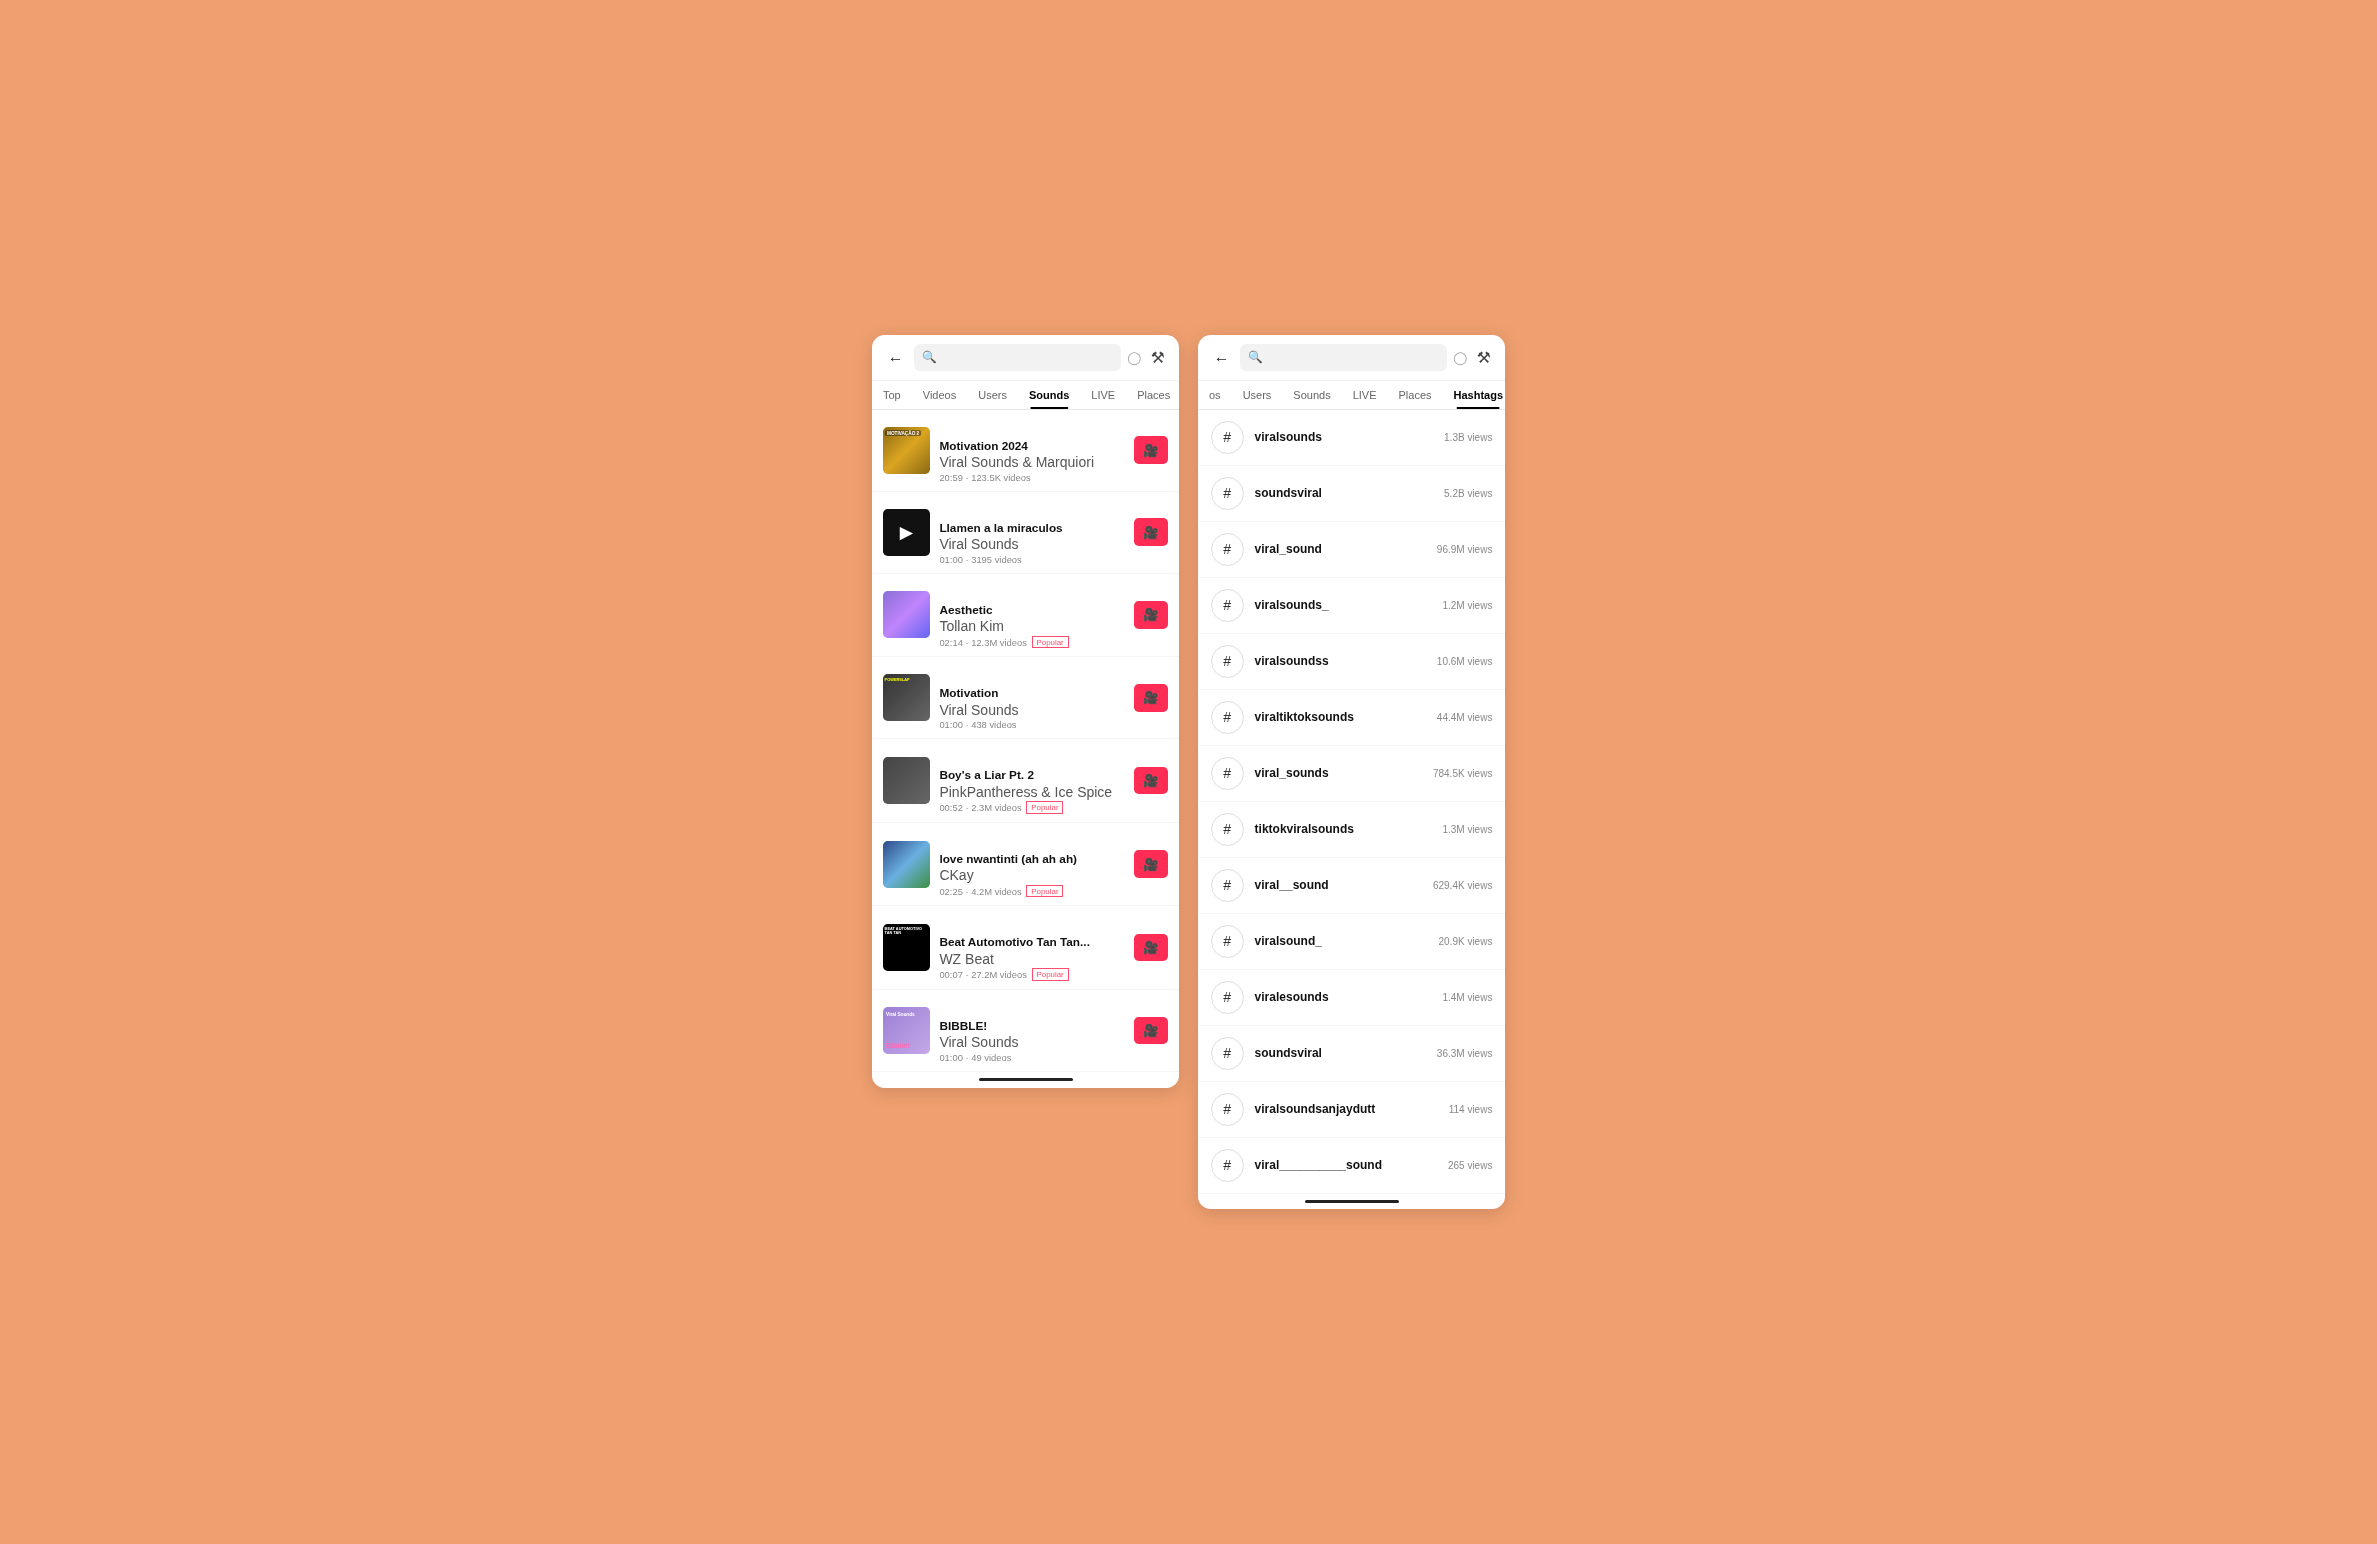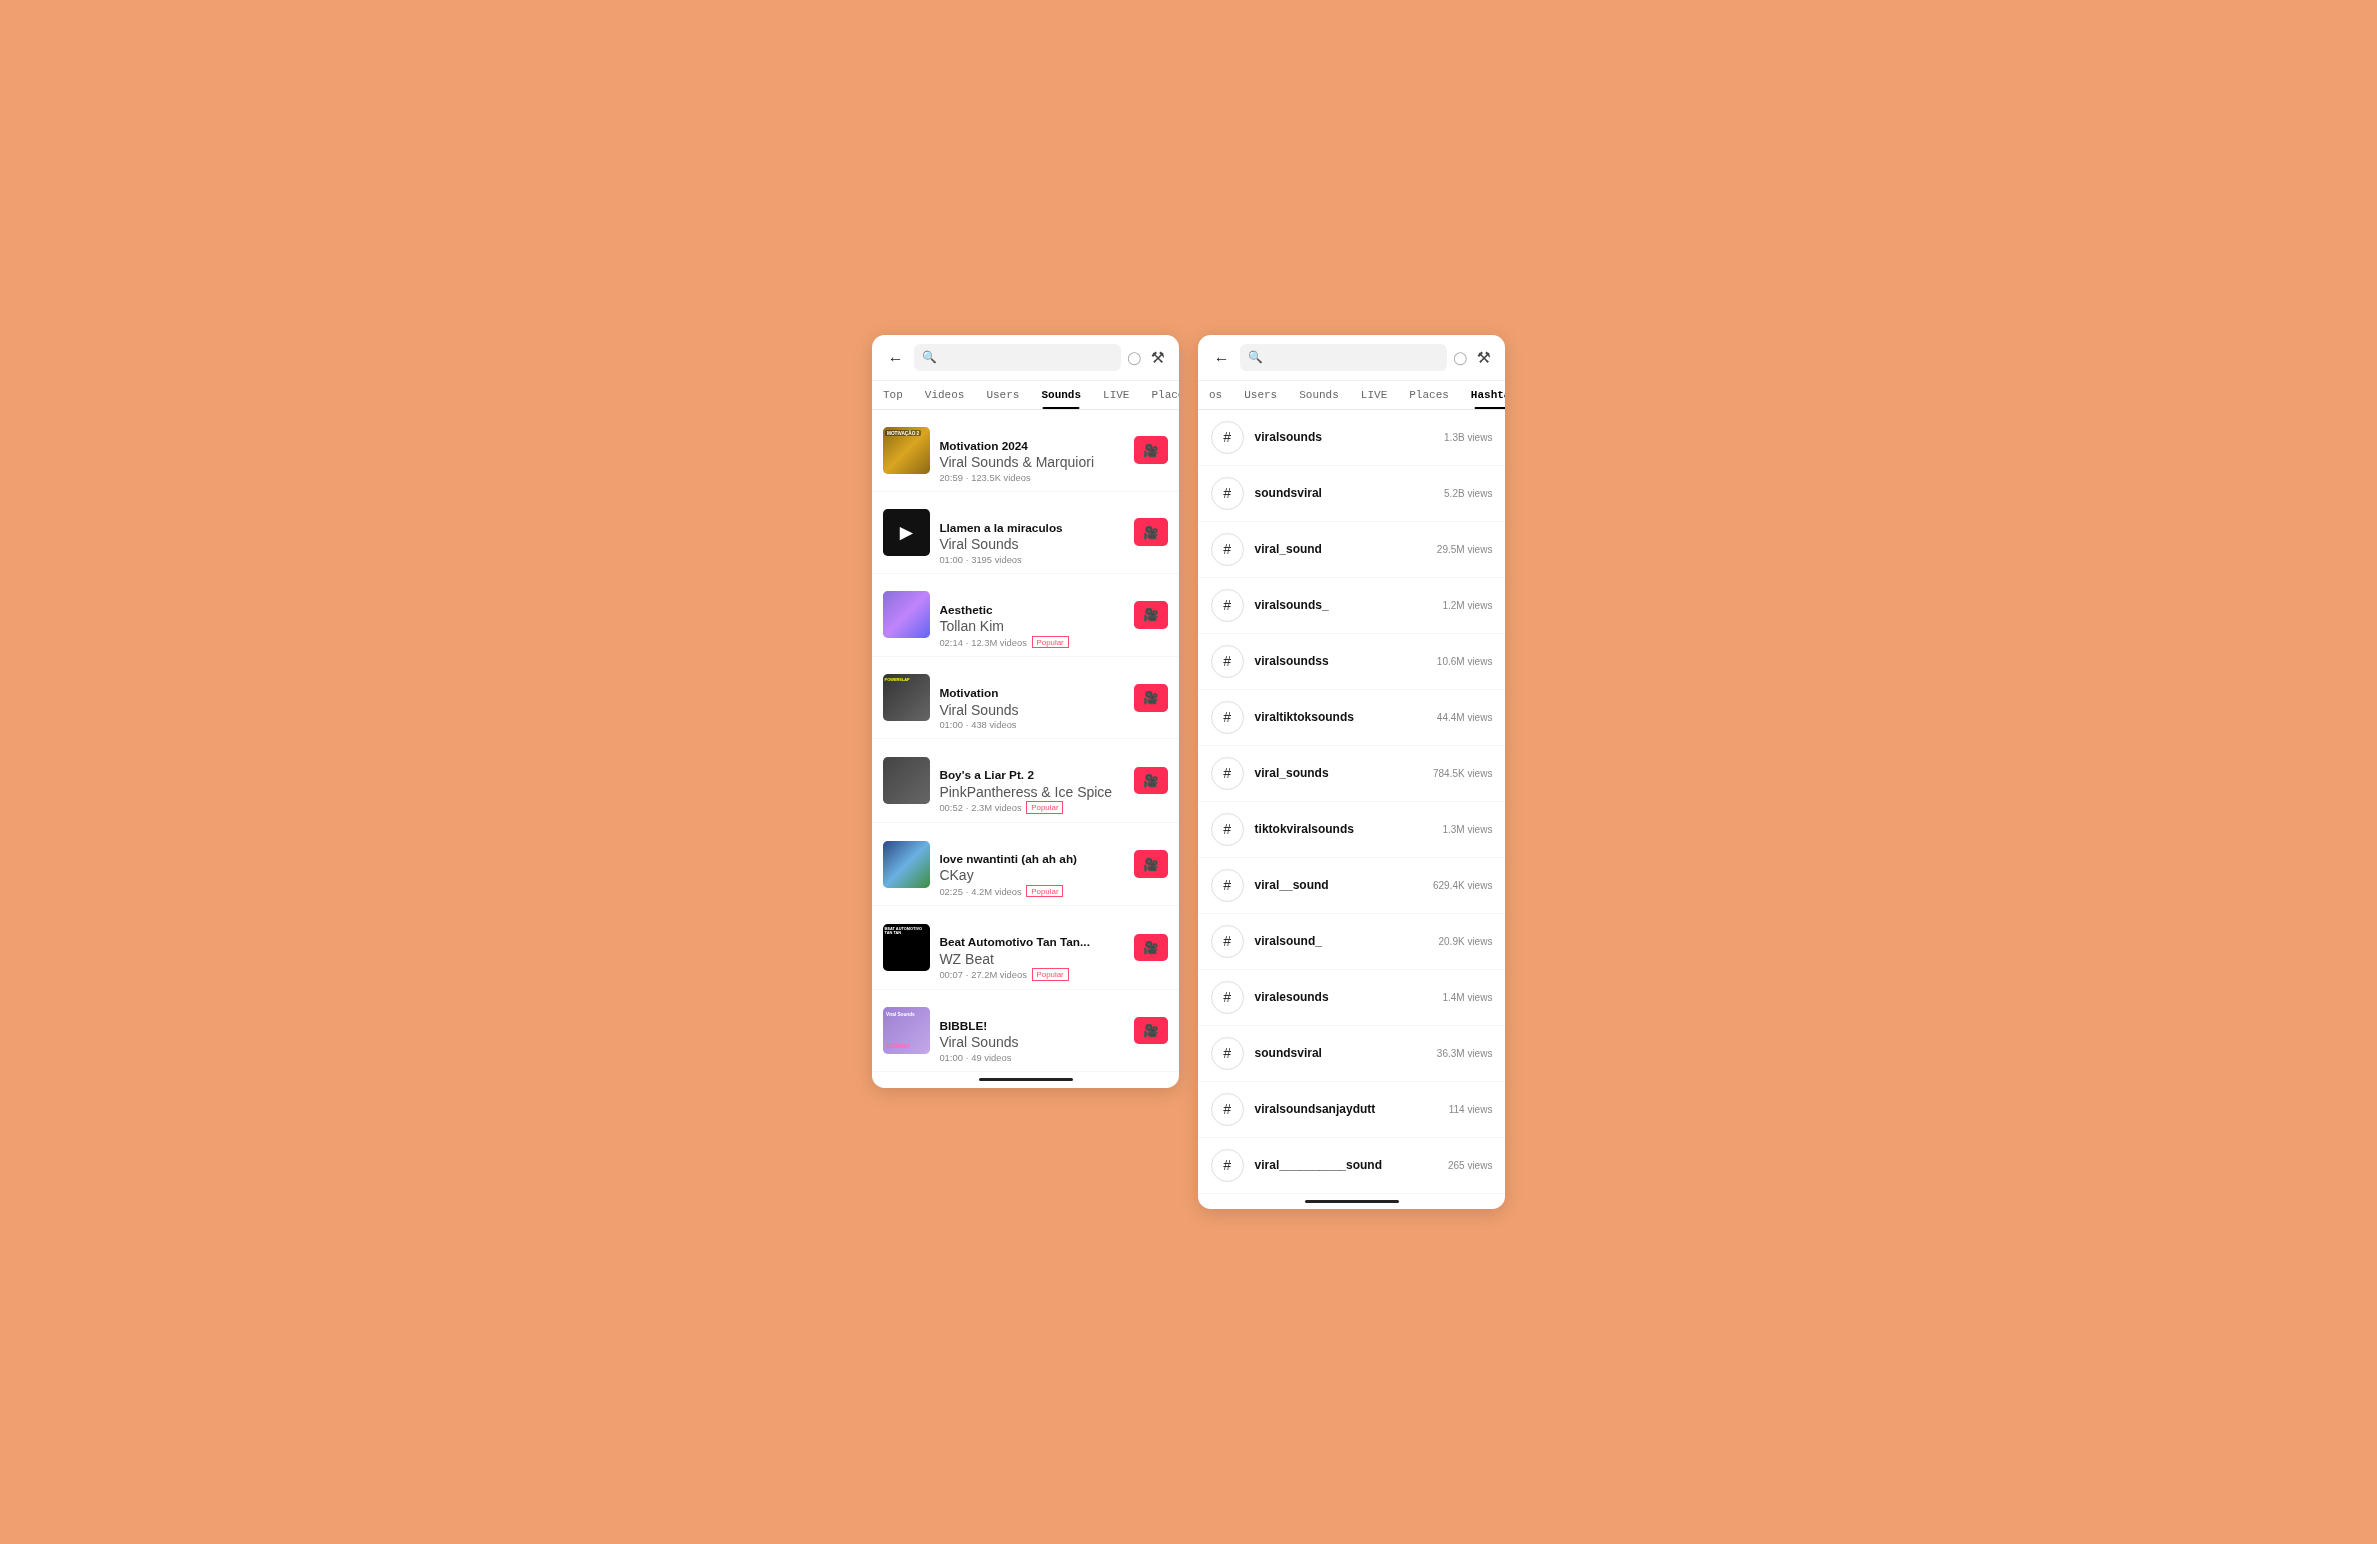--- a/index.html
+++ b/index.html
@@ -70,21 +70,20 @@
       color: #444;
       cursor: pointer;
       padding: 1.6px 3.1px;
     }
     
     .tabs {
       display: flex;
       border-bottom: 0.8px solid #e8e8e8;
       overflow-x: auto;
       scrollbar-width: none;
-      font-family: Liberation Mono, monospace;
     }
     .tabs::-webkit-scrollbar { display: none; }
     .tab {
       padding: 7.9px 11px;
       font-size: 11px;
       color: #666;
       white-space: nowrap;
       cursor: pointer;
       position: relative;
       flex-shrink: 0;
@@ -475,21 +474,21 @@
       <span class="hashtag-views">1.3B views</span>
     </div>
         <div class="hashtag-item">
       <div class="hashtag-circle">#</div>
       <span class="hashtag-name">soundsviral</span>
       <span class="hashtag-views">5.2B views</span>
     </div>
         <div class="hashtag-item">
       <div class="hashtag-circle">#</div>
       <span class="hashtag-name">viral_sound</span>
-      <span class="hashtag-views">29.5M views</span>
+      <span class="hashtag-views">96.9M views</span>
     </div>
         <div class="hashtag-item">
       <div class="hashtag-circle">#</div>
       <span class="hashtag-name">viralsounds_</span>
       <span class="hashtag-views">1.2M views</span>
     </div>
         <div class="hashtag-item">
       <div class="hashtag-circle">#</div>
       <span class="hashtag-name">viralsoundss</span>
       <span class="hashtag-views">10.6M views</span>

